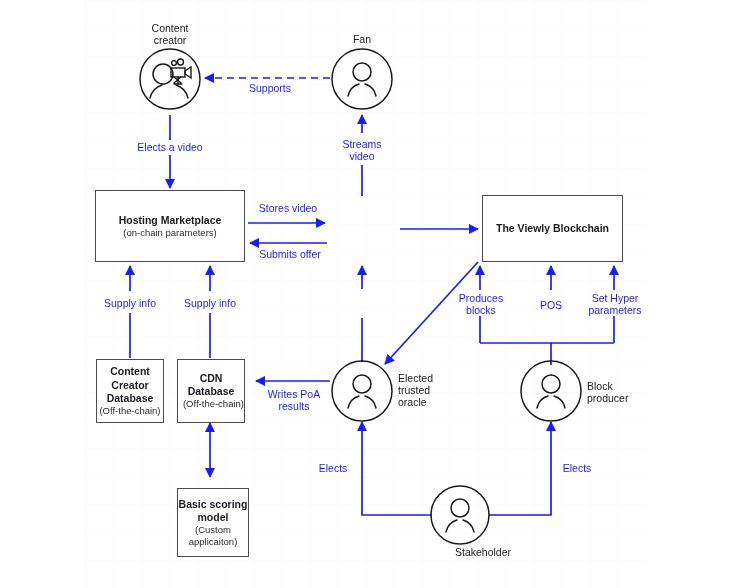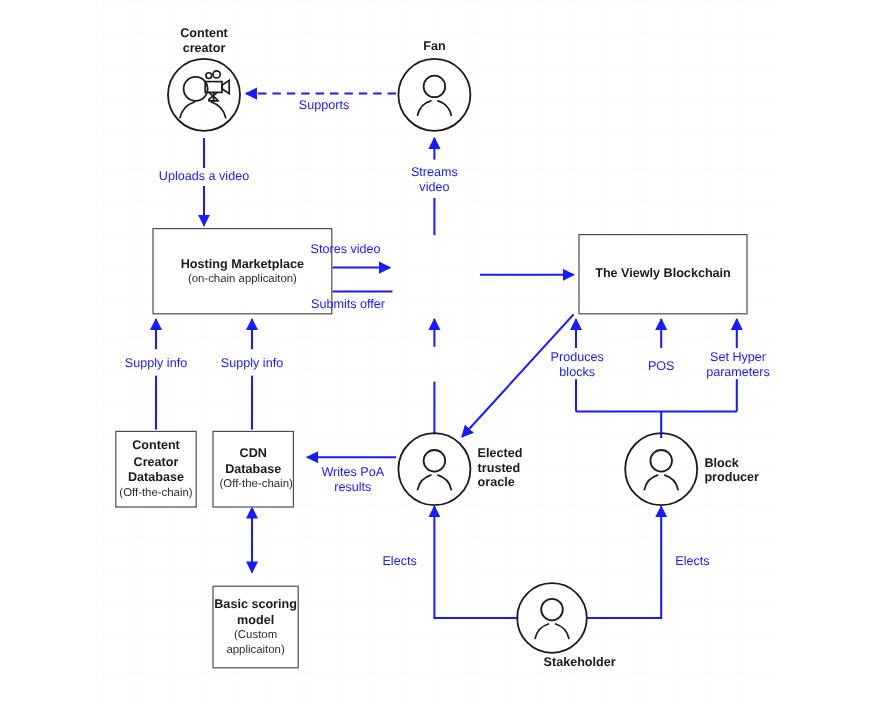--- a/index.html
+++ b/index.html
@@ -40,21 +40,21 @@
     line-height: 1.15;
     white-space: pre-line;
   }
   .lbl-blue {
     color: #1a1aff;
     font-weight: normal;
     font-size: 10.5px;
   }
   .lbl-dark {
     color: #1a1a20;
-    font-weight: bold;
+    font-weight: normal;
     font-size: 10.5px;
   }
   .box-title {
     color: #1a1a20;
     font-weight: bold;
     font-size: 10.5px;
     line-height: 1.25;
   }
   .box-sub {
     color: #2a2a30;
@@ -214,23 +214,23 @@
       <path d="M 185 71 L 191 67 L 191 78 L 185 74 Z"></path>
       <circle cx="174" cy="63" r="2.4"></circle>
       <circle cx="180.5" cy="62" r="3"></circle>
       <line x1="178" y1="77" x2="178" y2="84"></line>
       <line x1="174" y1="84" x2="182" y2="84"></line>
       <line x1="174" y1="77" x2="181" y2="83"></line>
       <line x1="181" y1="77" x2="174" y2="83"></line>
     </g>
   </svg>
 
-  <div class="node-box" style="left:95px; top:190px; width:150px; height:72px;margin-left:32px;">
+  <div class="node-box" style="left:95px; top:190px; width:150px; height:72px;">
     <div class="box-title">Hosting Marketplace</div>
-    <div class="box-sub">(on-chain applicaiton)</div>
+    <div class="box-sub">(on-chain parameters)</div>
   </div>
 
 
   <div class="node-box" style="left:482px; top:195px; width:141px; height:67px;">
     <div class="box-title">The Viewly
 Blockchain</div>
   </div>
 
   <div class="node-box" style="left:96px; top:359px; width:68px; height:64px;">
     <div class="box-title">Content
@@ -262,21 +262,21 @@
 trusted
 oracle</div>
 
   <div class="lbl lbl-dark" style="left:587px; top:380px; width:70px; text-align:left;">Block
 producer</div>
 
   <div class="lbl lbl-dark" style="left:438px; top:546px; width:90px;">Stakeholder</div>
 
   <div class="lbl lbl-blue" style="left:228px; top:82px; width:84px;">Supports</div>
 
-  <div class="lbl lbl-blue" style="left:118px; top:141px; width:104px;">Uploads a video</div>
+  <div class="lbl lbl-blue" style="left:118px; top:141px; width:104px;">Elects a video</div>
 
   <div class="lbl lbl-blue" style="left:324px; top:138px; width:76px;">Streams
 video</div>
 
   <div class="lbl lbl-blue" style="left:248px; top:202px; width:80px;">Stores video</div>
 
   <div class="lbl lbl-blue" style="left:248px; top:248px; width:84px;">Submits offer</div>
 
   <div class="lbl lbl-blue" style="left:92px; top:297px; width:76px;">Supply info</div>
 

